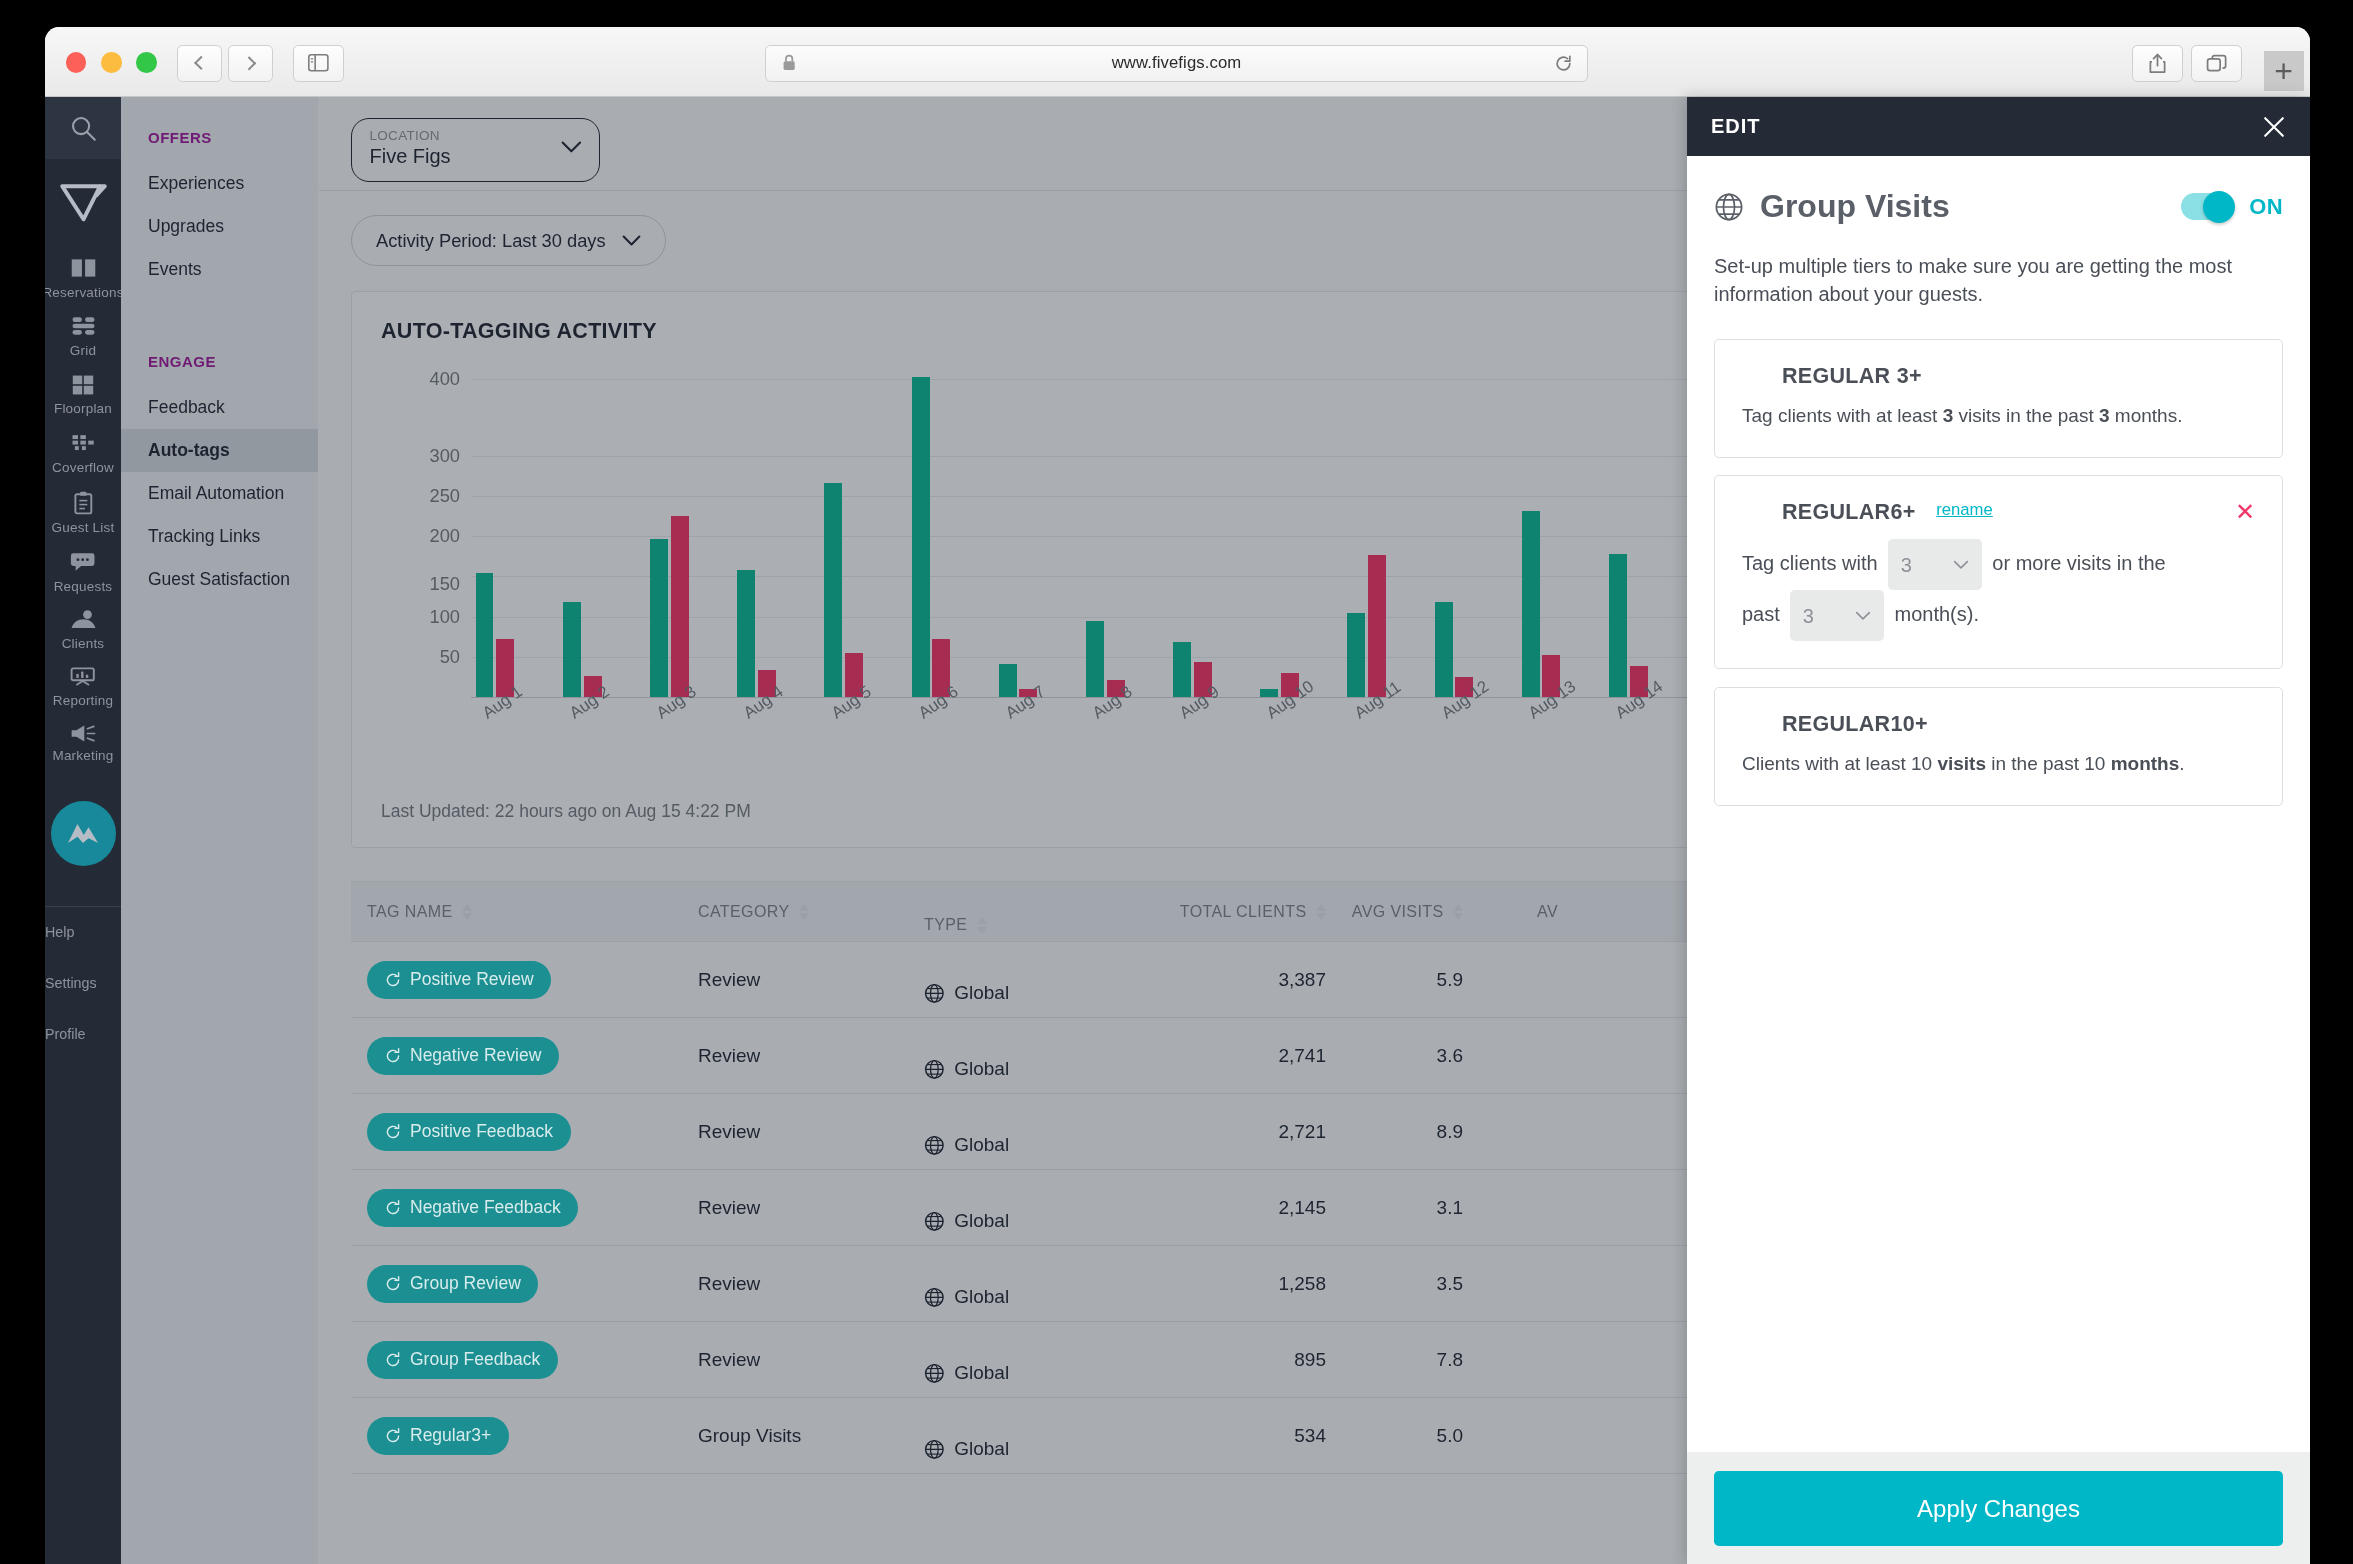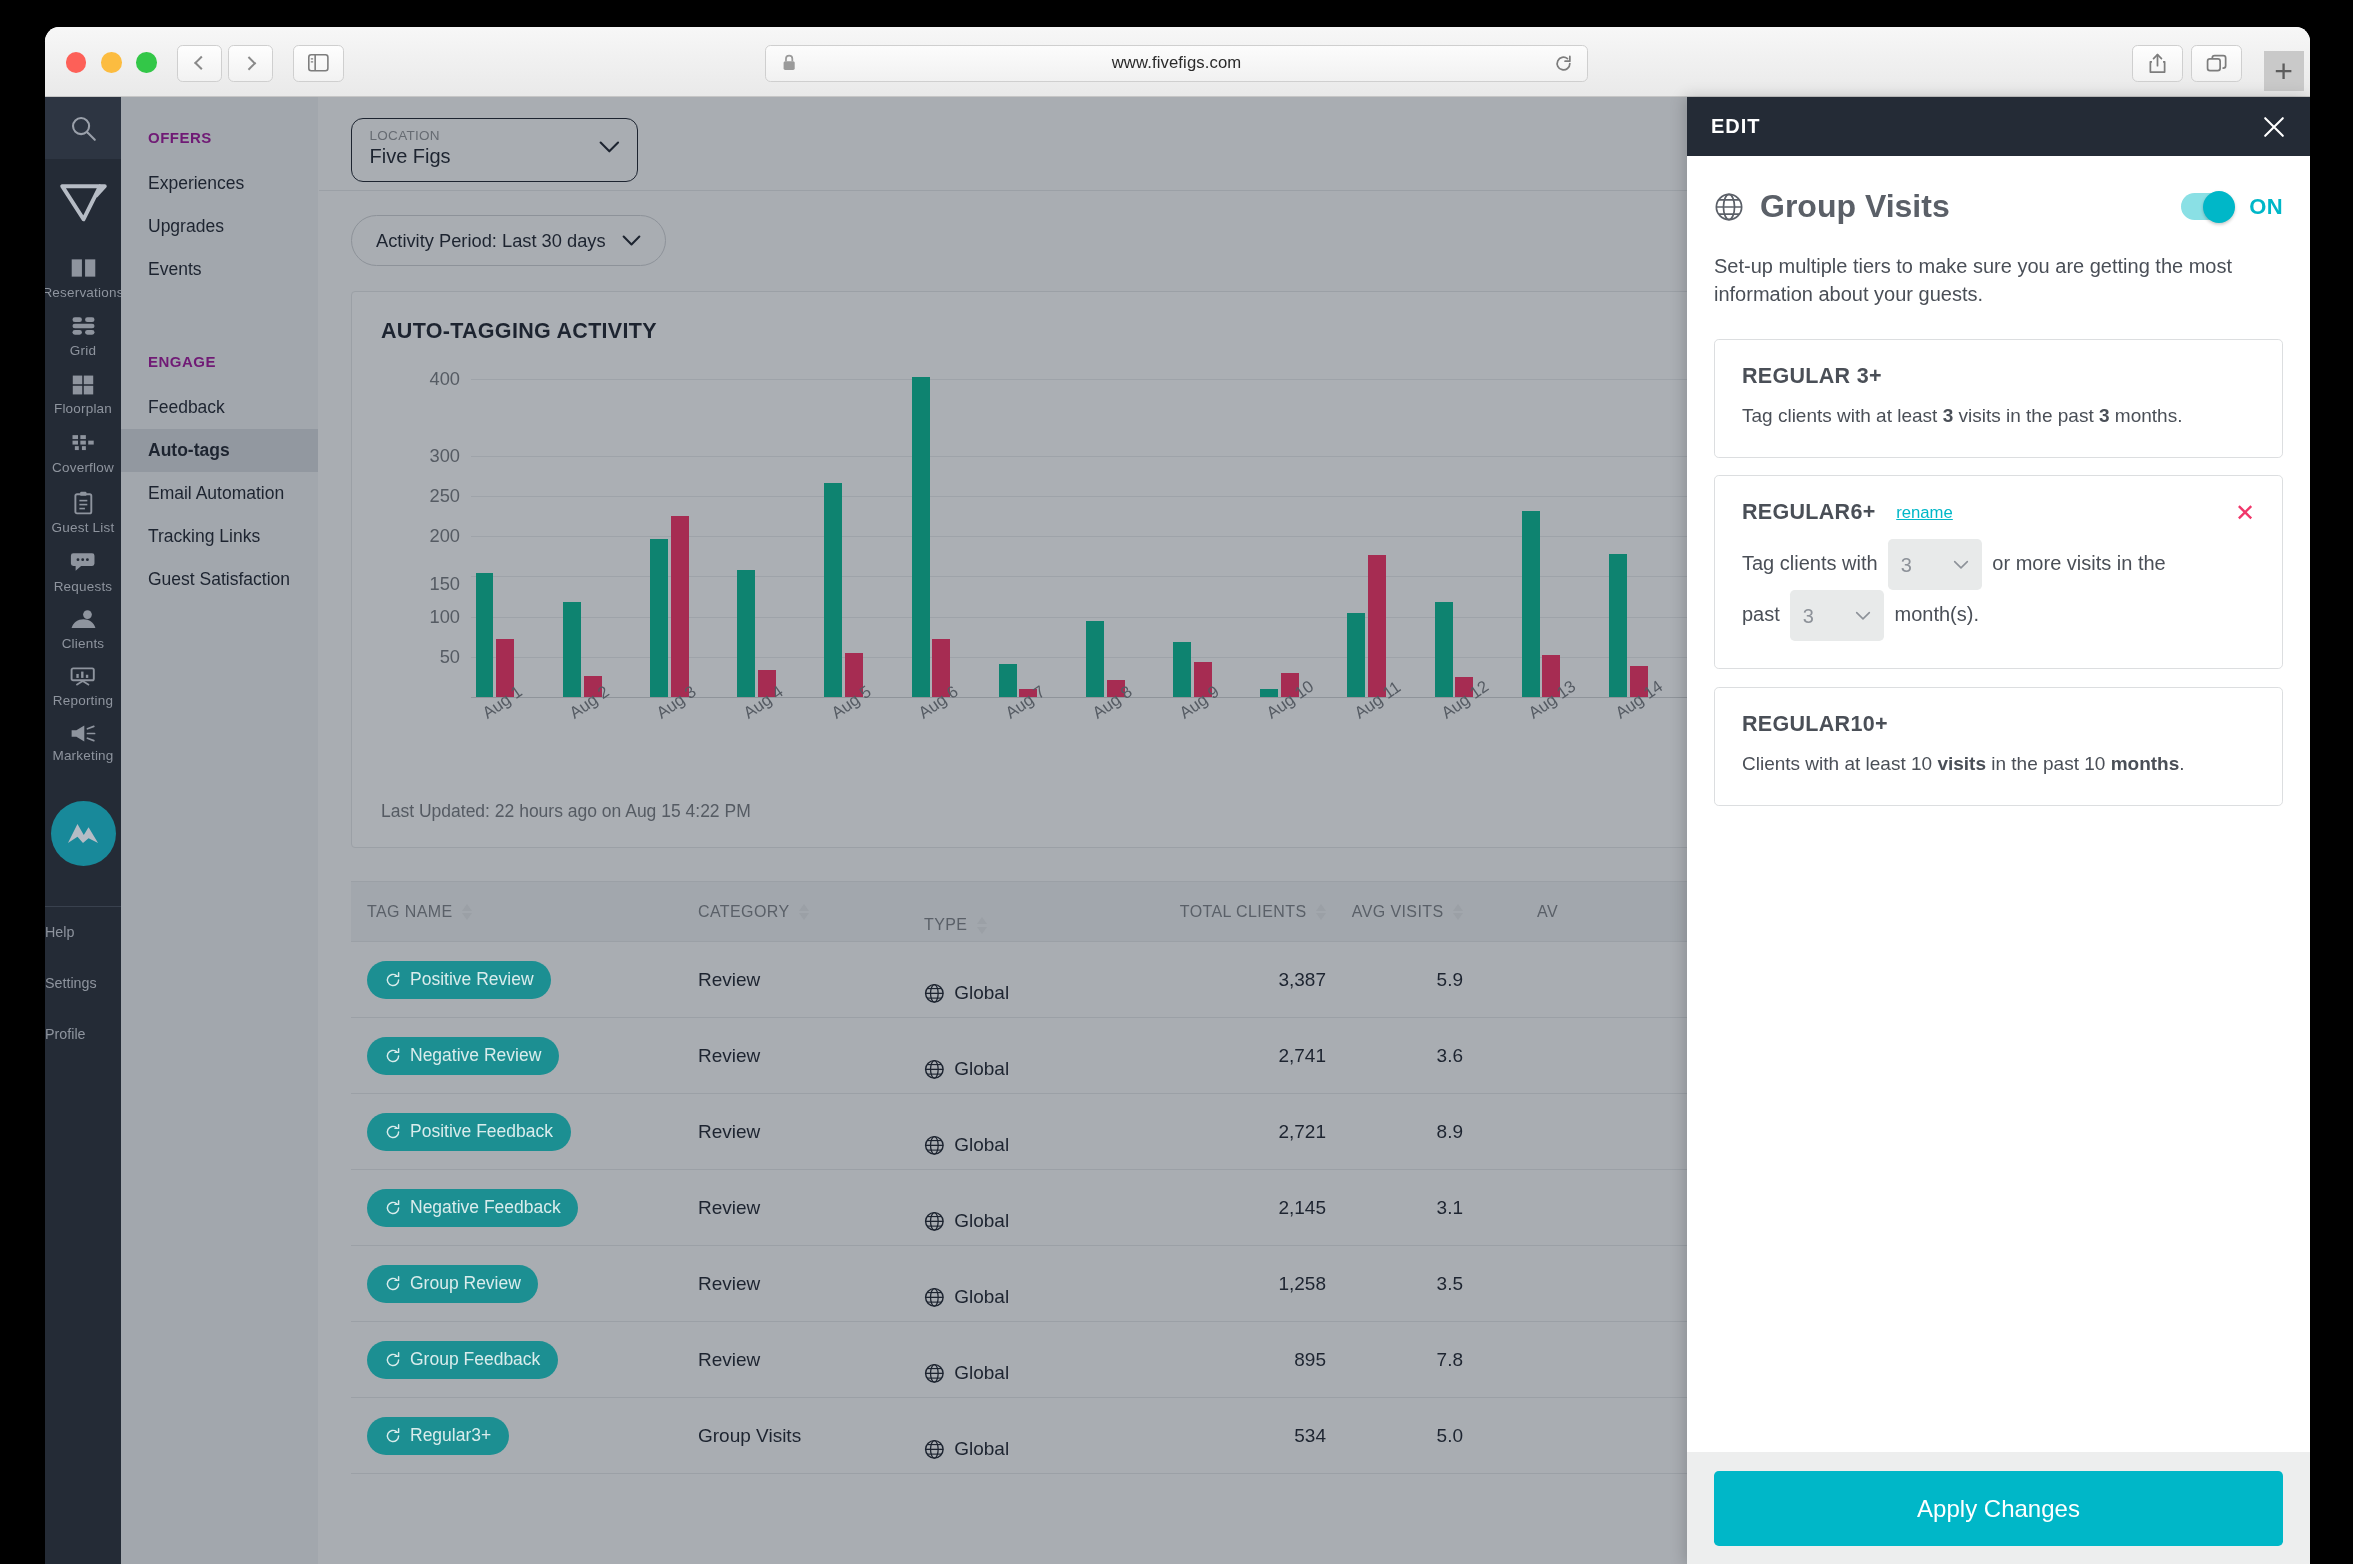--- a/index.html
+++ b/index.html
@@ -153,23 +153,23 @@
   #main {
     position: absolute; left: 274px; top: 0; right: 0; bottom: 0;
     background: #a9adb2;
   }
   #location-bar {
     padding: 20.7px 0 0 32px;
     border-bottom: 0.8px solid #9ba0a6;
     height: 94px;
   }
   #location-select {
-    width: 287px; height: 64px;
+    width: 249px; height: 64px;
     border: 1.6px solid #1d2430;
-    border-radius: 12px;
+    border-radius: 18px;
     padding: 9.5px 0 0 17.5px;
     position: relative;
     background: transparent;
   }
   #location-label {
     font-size: 13.5px; color: #666b72; letter-spacing: 0.3px;
   }
   #location-value {
     font-size: 20px; color: #1d2430; margin-top: 1.6px;
   }
@@ -326,22 +326,23 @@
     margin-bottom: 30px; max-width: 557px;
   }
   .tier-card {
     border: 0.8px solid #dcdee0;
     border-radius: 4.8px;
     padding: 24px 27px 27px;
     margin-bottom: 17.5px;
     background: #fff;
   }
   .tier-head {
-    display: flex; align-items: center; gap: 20.7px;
+    display: flex; align-items: flex-start; gap: 20.7px;
     margin-bottom: 14.3px;
+    margin-left: 40px;
   }
   .tier-name {
     font-size: 21.5px; font-weight: bold; color: #4a4f57;
     letter-spacing: 0.3px;
   }
   .tier-rename {
     font-size: 16.7px; color: #00b7c8;
     text-decoration: underline;
   }
   .tier-remove {

